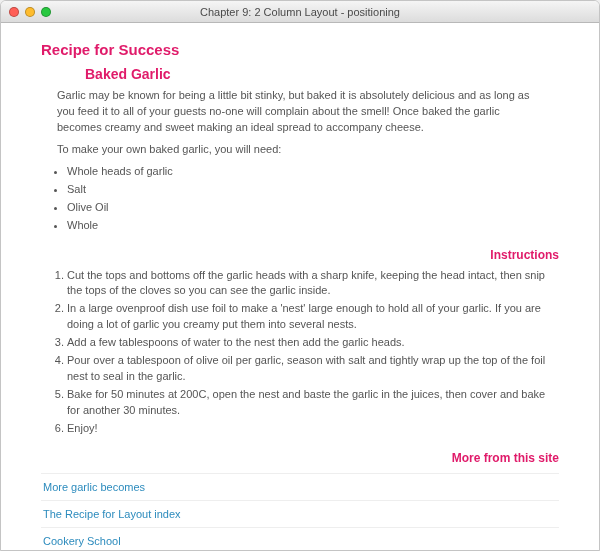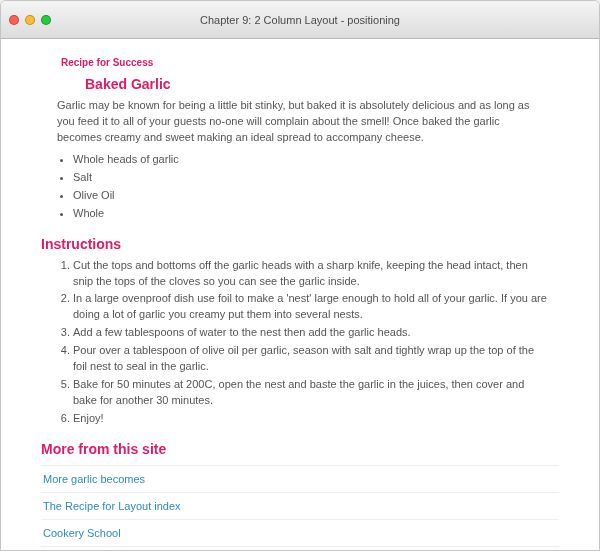--- a/index.html
+++ b/index.html
@@ -19,21 +19,21 @@
     margin-top: 0;
     background: #fff;
     border: 1px solid #c4c4c4;
     border-radius: 6px 6px 0 0;
     box-shadow: 0 6px 20px rgba(0,0,0,0.18);
     display:flex;
     flex-direction:column;
     overflow:hidden;
   }
   .titlebar {
-    height: 38px;
+    height: 22px;
     background: linear-gradient(#f5f5f5,#dcdcdc);
     border-bottom: 1px solid #b8b8b8;
     display:flex;
     align-items:center;
     position:relative;
     flex-shrink:0;
   }
   .traffic {
     display:flex;
     gap:6px;
@@ -57,26 +57,26 @@
   .content {
     flex:1 1 auto;
     overflow:auto;
     padding: 10px 40px 20px 40px;
   }
   h1, h2, h3 {
     color:#e01b6a;
     margin: 8px 0 6px 0;
     font-weight: bold;
   }
-  h1 { font-size:10px;margin-left:20px; }
+  h1 { font-size:15px; }
   h2 { font-size:14px;padding-left:44px; }
-  h3 { font-size:14px; margin-top:14px; }
+  h3 { font-size:12px; margin-top:14px;text-align:right; }
   p { margin:6px 16px; line-height:1.45; color:#555; }
   ul, ol { margin:4px 0 10px 0; padding-left: 20px; }
-  li { margin:2px 12px; line-height:1.45; color:#555; }
+  li { margin:2px 6px; line-height:1.45; color:#555; }
   .links { border-top:1px solid #eee; margin-top:8px; }
   .links a {
     display:block;
     padding:7px 2px;
     border-bottom:1px solid #eee;
     color:#2c8bbd;
     text-decoration:none;
     font-size:11px;
   }
   .content::-webkit-scrollbar{width:12px;}
@@ -94,20 +94,21 @@
     </div>
     <div class="title">Chapter 9: 2 Column Layout - positioning</div>
   </div>
 
   <div class="content">
 
     <h1>Recipe for Success</h1>
     <h2>Baked Garlic</h2>
 
     <p>Garlic may be known for being a little bit stinky, but baked it is absolutely delicious and as long as you feed it to all of your guests no-one will complain about the smell! Once baked the garlic becomes creamy and sweet making an ideal spread to accompany cheese.</p>
+    <p>To make your own baked garlic, you will need:</p>
 
     <ul>
       <li>Whole heads of garlic</li>
       <li>Salt</li>
       <li>Olive Oil</li>
       <li>Whole</li>
     </ul>
 
     <h3>Instructions</h3>
     <ol>

